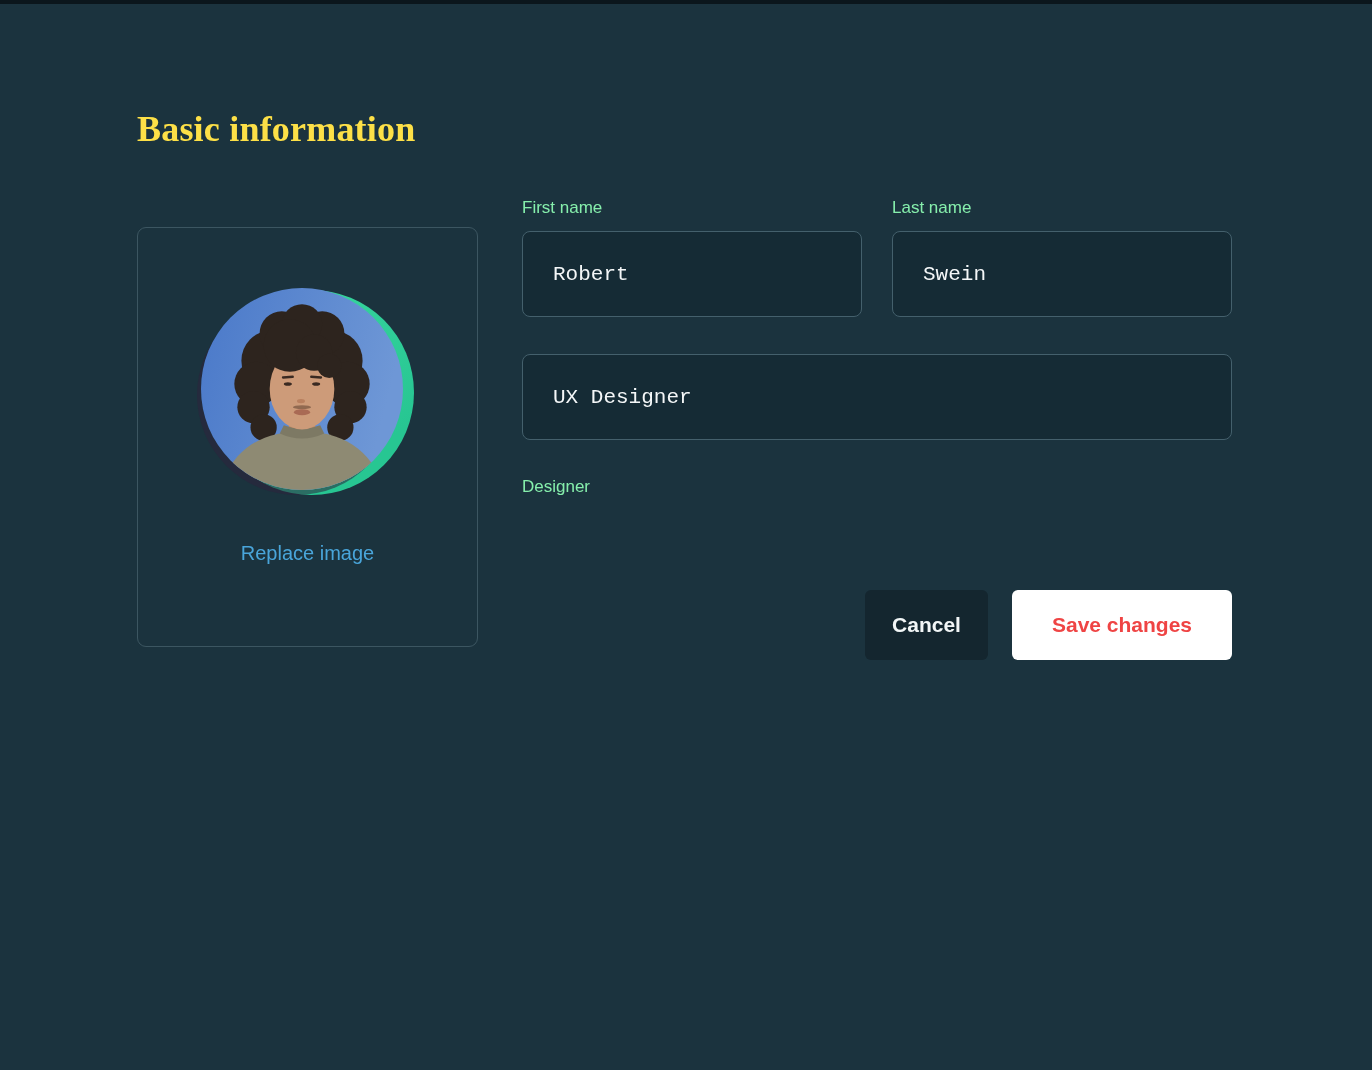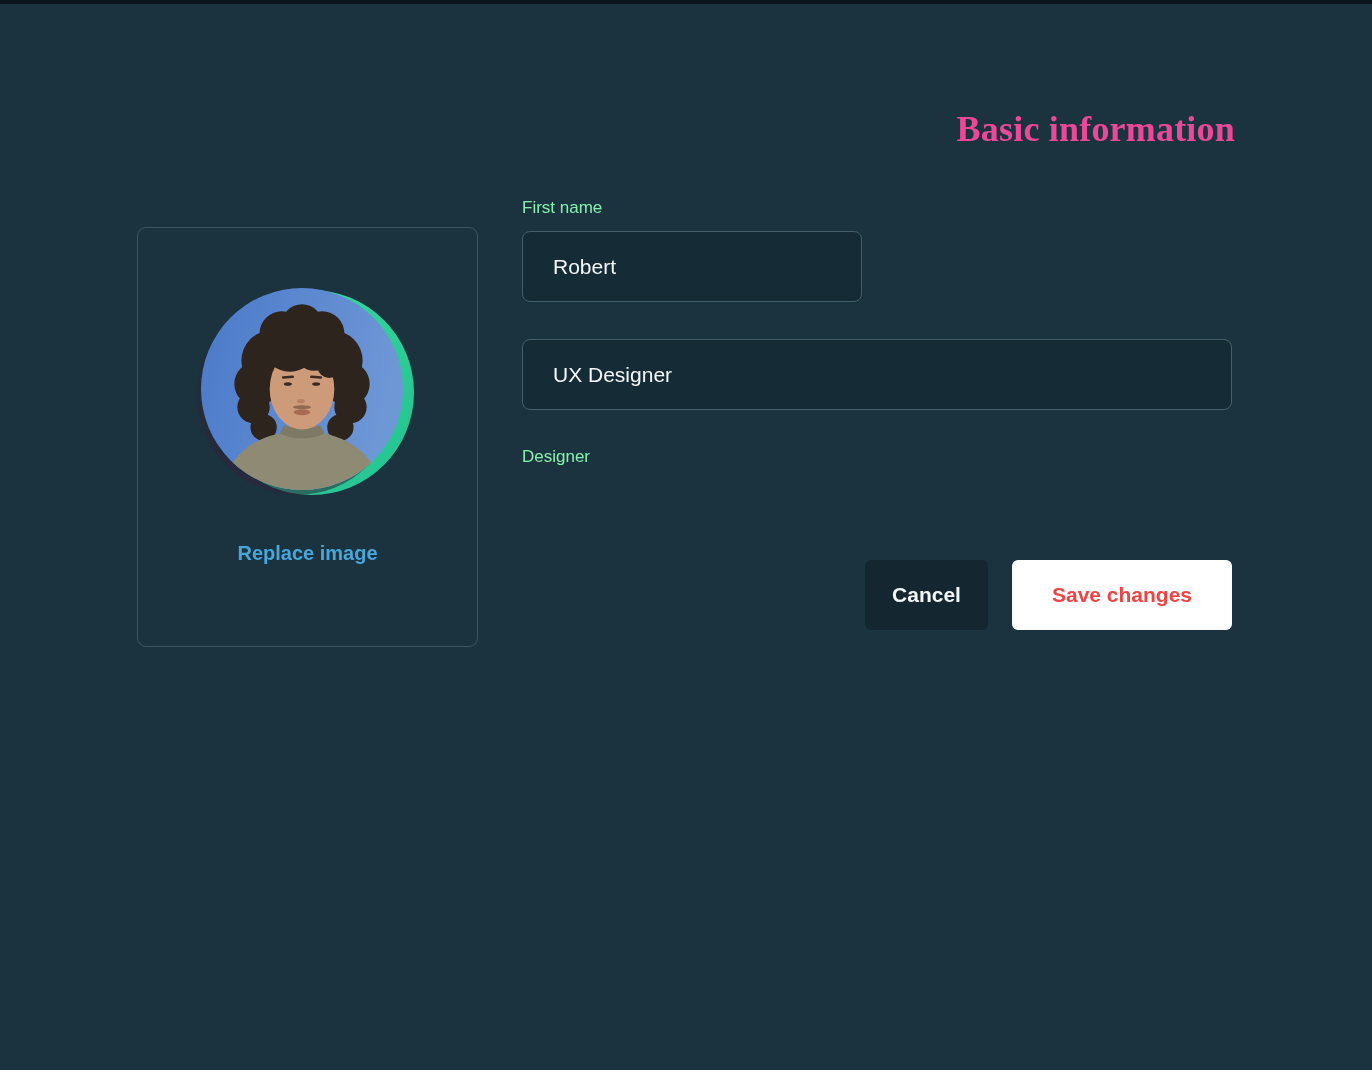--- a/index.html
+++ b/index.html
@@ -20,22 +20,21 @@
 
   .page {
     padding: 104px 137px 0 137px;
   }
 
   .page-title {
     font-family: "Liberation Serif", "DejaVu Serif", serif;
     font-weight: bold;
     font-size: 36px;
     letter-spacing: 0.2px;
-    color: #ec4899;
-    text-align: right;
+    color: #fde047;
   }
 
   .content {
     display: flex;
     align-items: flex-start;
     margin-top: 48px;
   }
 
   
   .photo-card {
@@ -75,21 +74,21 @@
     border-radius: 50%;
     overflow: hidden;
     box-shadow: -5px 6px 0 -1px rgba(46, 34, 60, 0.55);
   }
 
   .avatar-photo svg { display: block; width: 100%; height: 100%; }
 
   .replace-link {
     margin-top: 46px;
     font-size: 20px;
-    font-weight: bold;
+    font-weight: normal;
     color: #49a5da;
     cursor: pointer;
     text-decoration: none;
   }
 
   
   .form-col {
     margin-left: 44px;
     width: 710px;
   }
@@ -103,26 +102,26 @@
   .row { margin-bottom: 37px; }
 
   .two-col {
     display: grid;
     grid-template-columns: 340px 340px;
     column-gap: 30px;
   }
 
   .text-field {
     width: 100%;
-    height: 71px;
+    height: 86px;
     background: rgba(5, 20, 27, 0.25);
     border: 1px solid #44606c;
     border-radius: 8px;
     color: #f4f7f8;
-    font-family: Liberation Sans, sans-serif;
+    font-family: Liberation Mono, monospace;
     font-size: 21px;
     padding: 0 30px;
     outline: none;
   }
 
   .select-field {
     position: relative;
     display: flex;
     align-items: center;
     cursor: pointer;
@@ -238,20 +237,24 @@
       <a class="replace-link">Replace image</a>
     </div>
 
     <div class="form-col">
 
       <div class="row two-col">
         <div>
           <div class="field-label">First name</div>
           <input class="text-field" type="text" value="Robert" style="">
         </div>
+        <div>
+          <div class="field-label">Last name</div>
+          <input class="text-field" type="text" value="Swein" style="">
+        </div>
       </div>
 
       <div class="row">
         <input class="text-field" type="text" value="UX Designer" style="">
       </div>
 
       <div class="row">
         <div class="field-label">Designer</div>
       </div>
 

